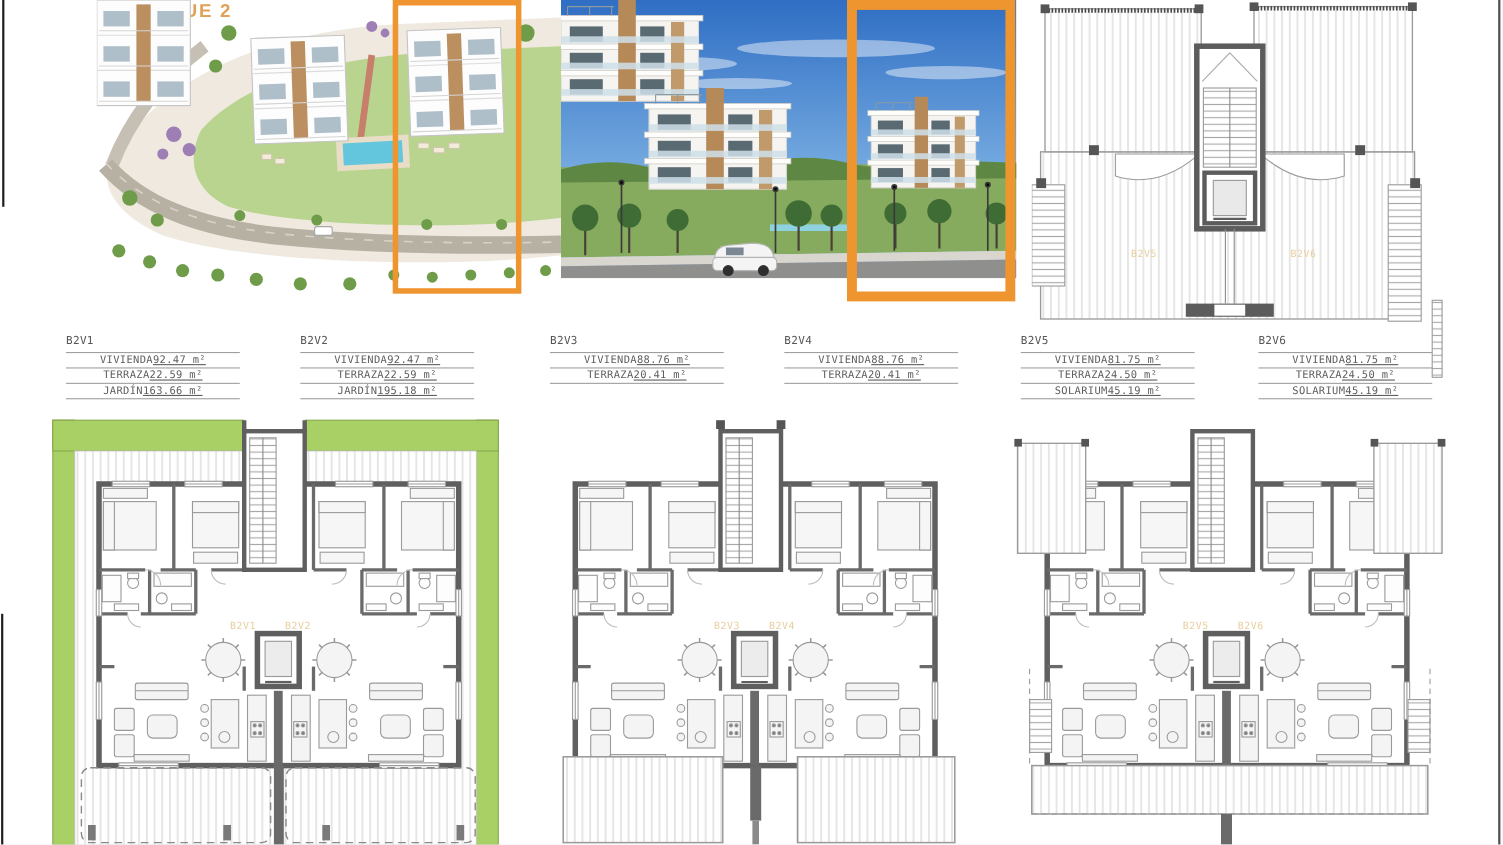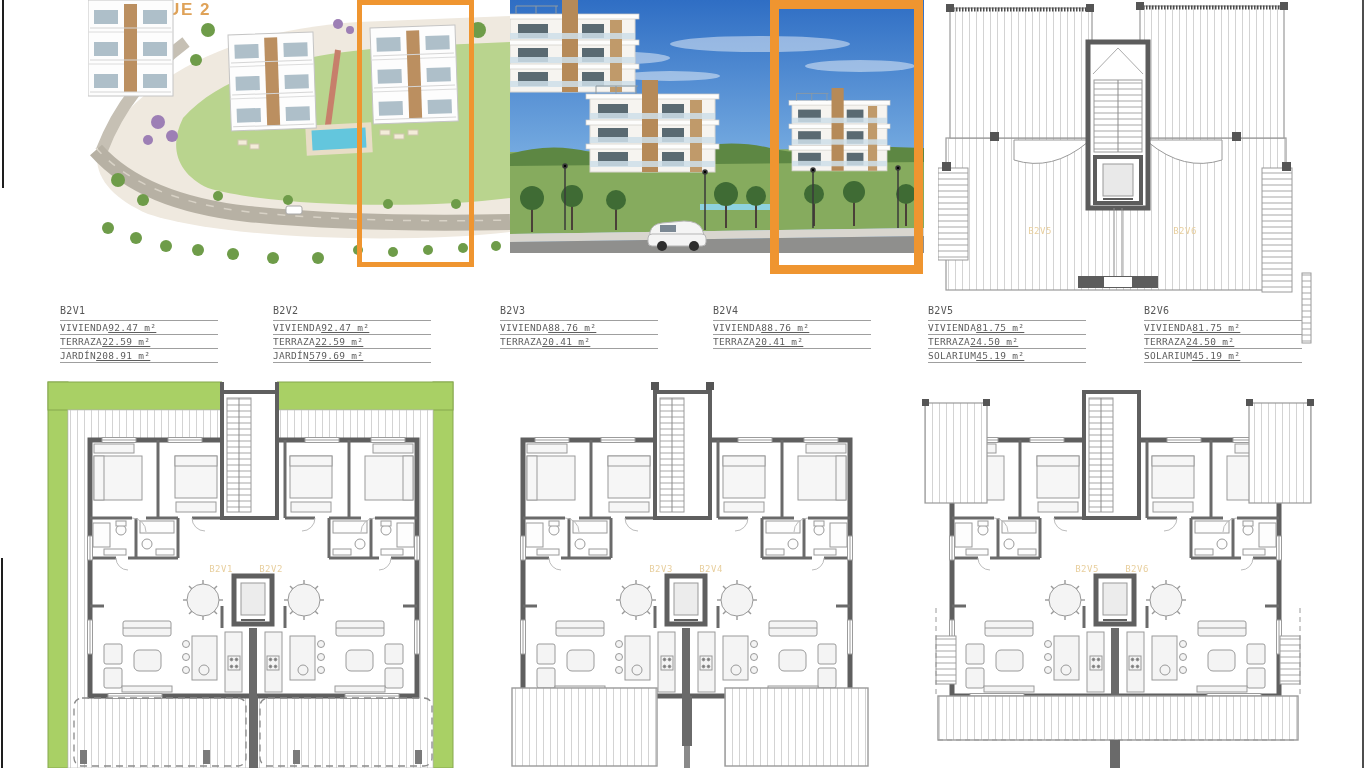--- a/index.html
+++ b/index.html
@@ -19,21 +19,21 @@
 
   
   .hl-rect{position:absolute;box-sizing:border-box;border-style:solid;border-color:#ef9530;background:transparent;}
   .hl-1{left:357px;top:0;width:117px;height:267px;border-width:5px;}
   .hl-2{left:770px;top:0;width:153px;height:274px;border-width:9px;}
 
   
   .area-table{position:absolute;top:305px;width:158px;color:#5e5e5e;font-size:9.5px;letter-spacing:.3px;}
   .unit-code{font-size:10px;height:15px;color:#565656;}
   .rows{border-top:1px solid #9f9f9f;}
-  .trow{display:flex;justify-content:flex-start;align-items:baseline;height:13px;
+  .trow{display:flex;justify-content:center;align-items:baseline;height:13px;
         border-bottom:1px solid #9f9f9f;line-height:13px;}
   .trow .val{text-align:right;text-decoration:underline;}
 
   text.plan-unit-label{font-family:"DejaVu Sans Mono",monospace;font-size:9px;letter-spacing:.5px;
         fill:#e8cf9e;text-anchor:middle;}
 </style>
 </head>
 <body>
 
 <div id="canvas">
@@ -373,38 +373,38 @@
       <div class="trow">
           <span>VIVIENDA</span>
           <span class="val">92.47 m²</span>
         </div>
       <div class="trow">
           <span>TERRAZA</span>
           <span class="val">22.59 m²</span>
         </div>
       <div class="trow">
           <span>JARDÍN</span>
-          <span class="val">208.91 m²</span>
+          <span class="val">163.66 m²</span>
         </div>
     </div>
   </div>
   <div class="area-table" style="left:273px">
     <div class="unit-code">B2V2</div>
     <div class="rows">
       <div class="trow">
           <span>VIVIENDA</span>
           <span class="val">92.47 m²</span>
         </div>
       <div class="trow">
           <span>TERRAZA</span>
           <span class="val">22.59 m²</span>
         </div>
       <div class="trow">
           <span>JARDÍN</span>
-          <span class="val">579.69 m²</span>
+          <span class="val">195.18 m²</span>
         </div>
     </div>
   </div>
   <div class="area-table" style="left:500px">
     <div class="unit-code">B2V3</div>
     <div class="rows">
       <div class="trow">
           <span>VIVIENDA</span>
           <span class="val">88.76 m²</span>
         </div>

